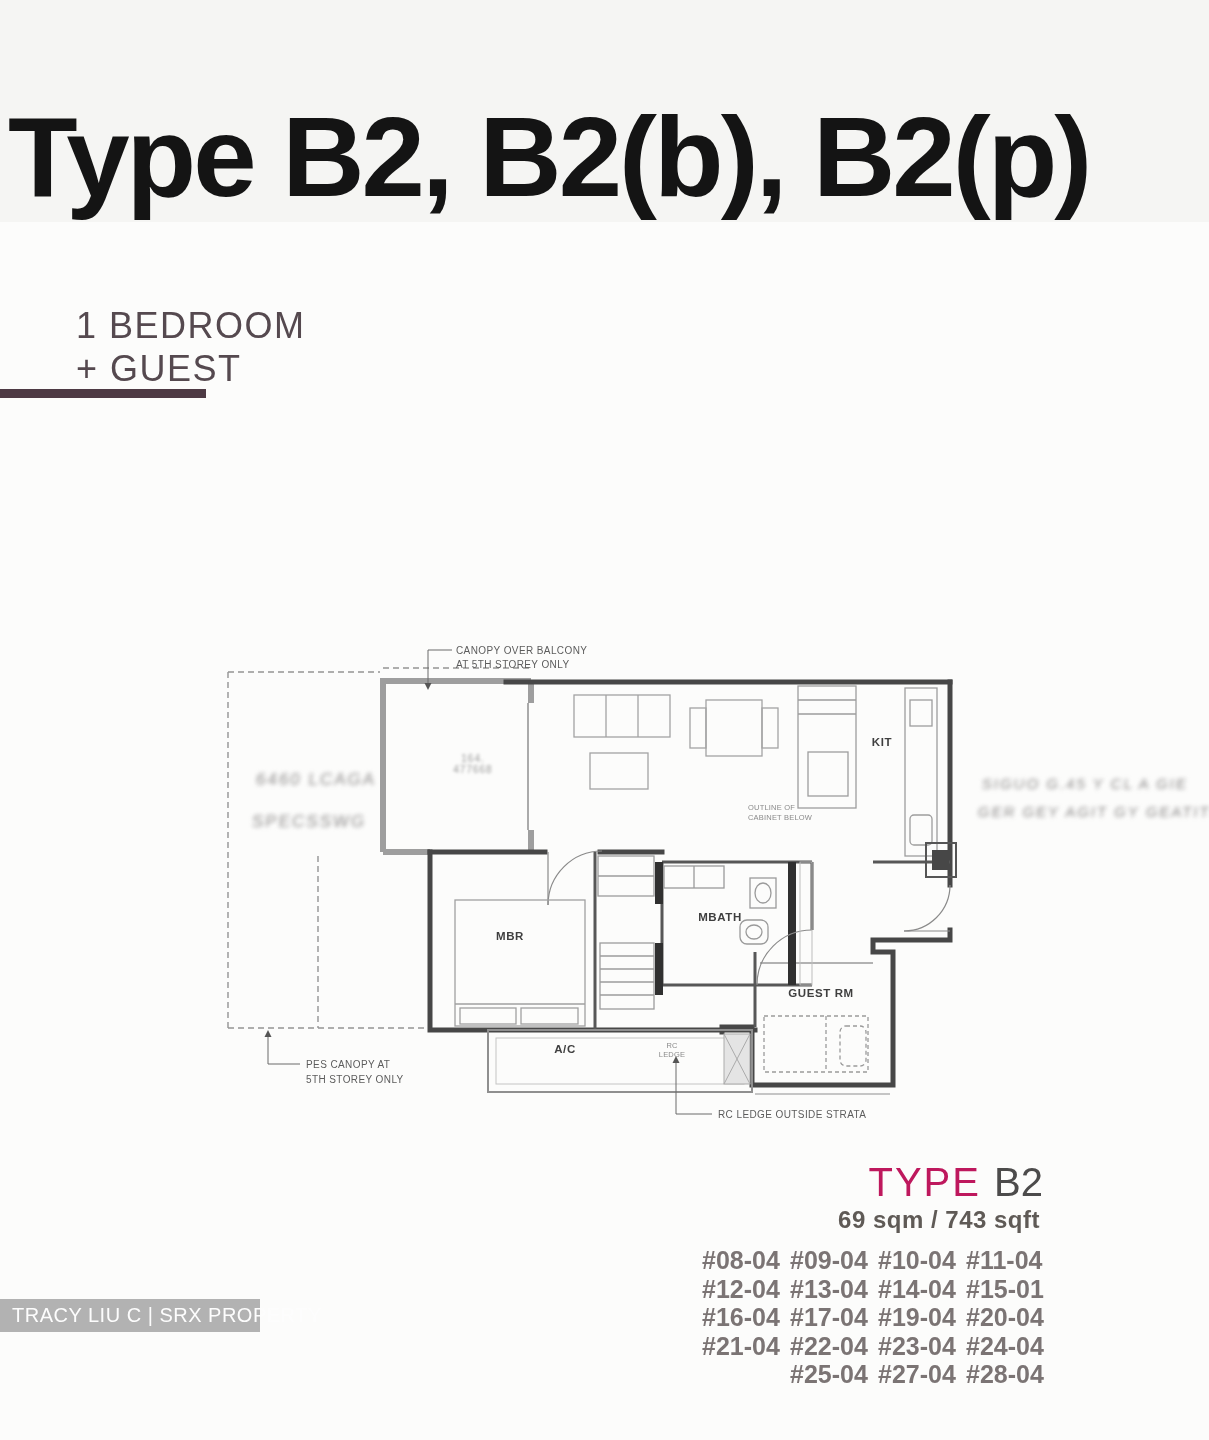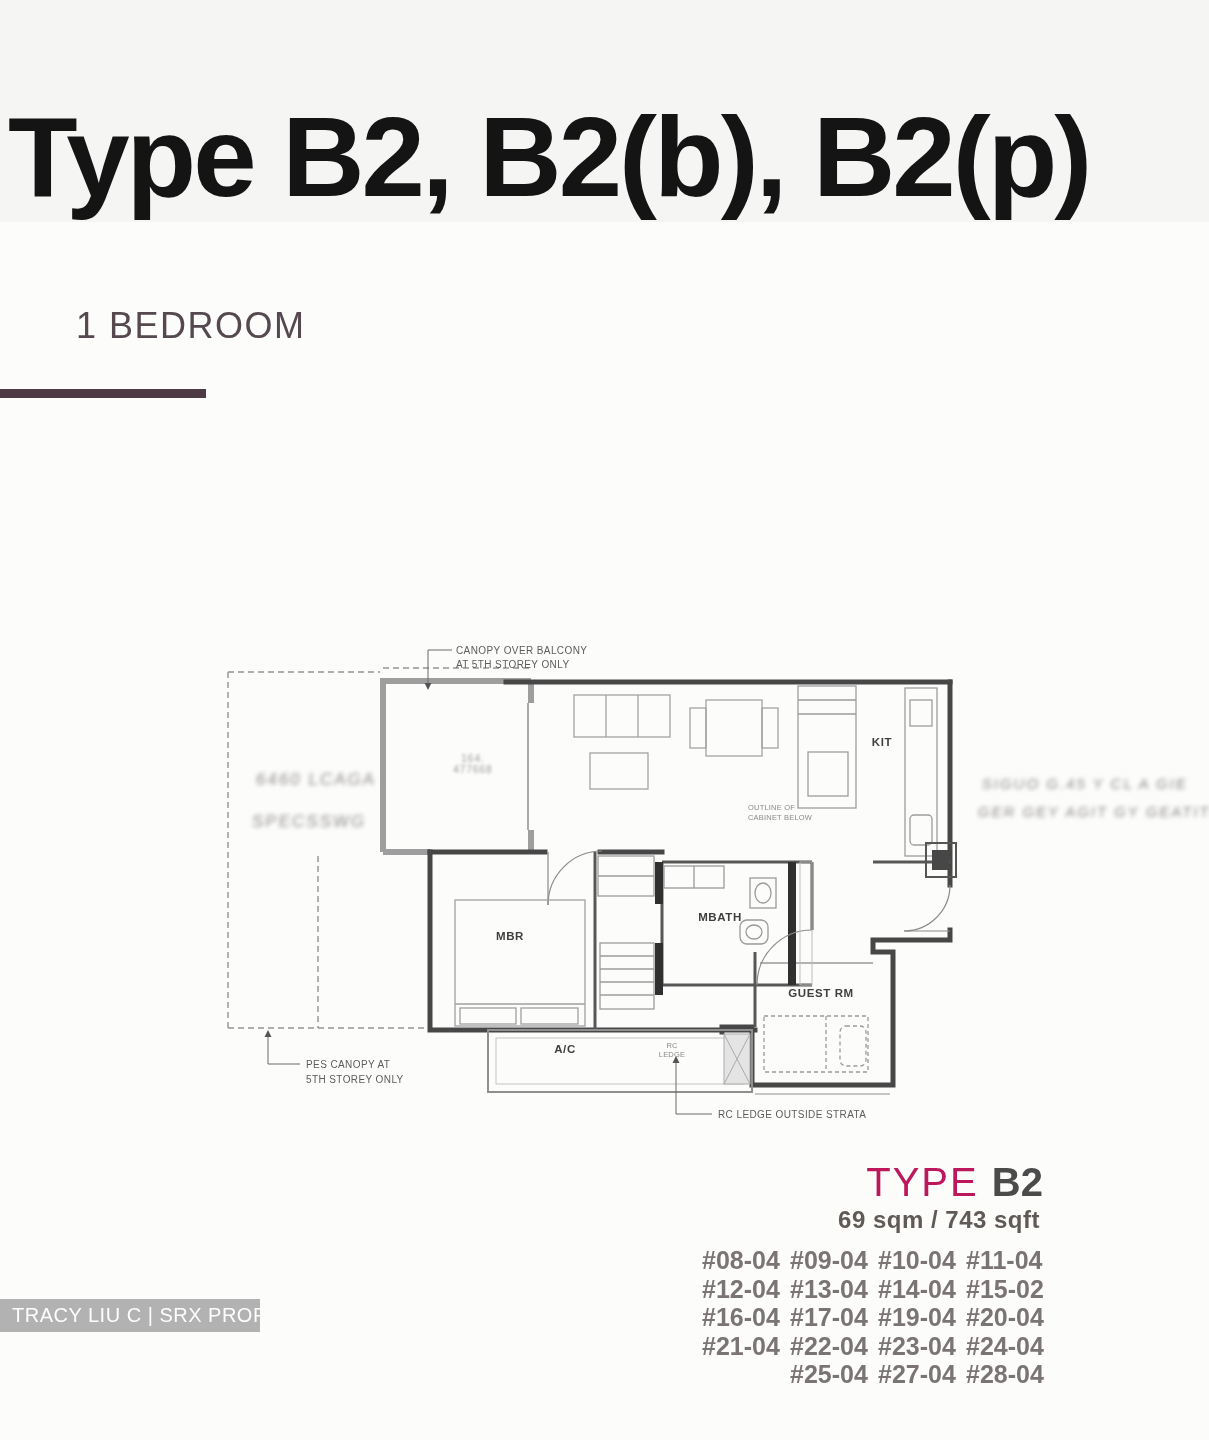--- a/index.html
+++ b/index.html
@@ -24,21 +24,21 @@
   svg{display:block;}
   .room-label{font-family:"Liberation Sans",sans-serif;font-size:11.5px;font-weight:bold;fill:#3f3f3f;letter-spacing:.6px;}
   .anno{font-family:"Liberation Sans",sans-serif;font-size:10px;fill:#5c5c5c;letter-spacing:.4px;}
   .tiny{font-family:"Liberation Sans",sans-serif;font-size:7.5px;fill:#8a8a8a;letter-spacing:.2px;}
   
   .blurred{color:#8f8d8d;filter:blur(2.3px);font-size:17px;letter-spacing:2px;transform:skewX(-5deg);white-space:nowrap;}
   #balcony-blur{color:#9a9a9a;filter:blur(1.7px);font-size:10px;text-align:center;letter-spacing:1px;}
   
   #type-line{left:643px;top:1160px;width:400px;text-align:right;font-size:40px;letter-spacing:2px;white-space:nowrap;}
   #type-line .t{color:#be185d;font-weight:400;}
-  #type-line .v{color:#4c4b4b;font-weight:bold;letter-spacing:0;}
+  #type-line .v{color:#4c4b4b;font-weight:normal;letter-spacing:0;}
   #area-line{left:643px;top:1206px;width:397px;text-align:right;font-size:24px;font-weight:bold;color:#5f5a56;letter-spacing:.5px;}
   
   #units-grid{
     left:702px;top:1246px;display:grid;grid-template-columns:repeat(4,88px);
     grid-auto-rows:28.5px;font-size:25px;font-weight:bold;color:#7b7474;
   }
   #units-grid div{white-space:nowrap;}
   
   #watermark{
     left:0;top:1299px;width:248px;height:33px;background:rgba(171,171,171,0.92);
@@ -48,20 +48,21 @@
 </style>
 </head>
 <body>
 
 <div id="header-band" class="abs"></div>
 
 <h1 id="page-title" class="abs">Type B2, B2(b), B2(p)</h1>
 
 <div id="unit-type-label" class="abs">
   <div>1 BEDROOM</div>
+  <div>+ GUEST</div>
 </div>
 <div id="unit-type-underline" class="abs"></div>
 
 <div id="plan-wrap" class="abs">
 <svg width="1209" height="1440" viewBox="0 0 1209 1440">
 
   <g stroke="#949494" stroke-width="1.4" stroke-dasharray="6,4" fill="none">
     <path d="M 228,672 H 380 M 228,672 V 1028 M 228,1028 H 428 M 318,856 V 1028"></path>
     <path d="M 383,668 H 531"></path>
   </g>
@@ -212,21 +213,21 @@
 <div id="area-line" class="abs">69 sqm / 743 sqft</div>
 
 <div id="units-grid" class="abs">
   <div>#08-04</div>
   <div>#09-04</div>
   <div>#10-04</div>
   <div>#11-04</div>
   <div>#12-04</div>
   <div>#13-04</div>
   <div>#14-04</div>
-  <div>#15-02</div>
+  <div>#15-01</div>
   <div>#16-04</div>
   <div>#17-04</div>
   <div>#19-04</div>
   <div>#20-04</div>
   <div>#21-04</div>
   <div>#22-04</div>
   <div>#23-04</div>
   <div>#24-04</div>
   <div></div>
   <div>#25-04</div>

